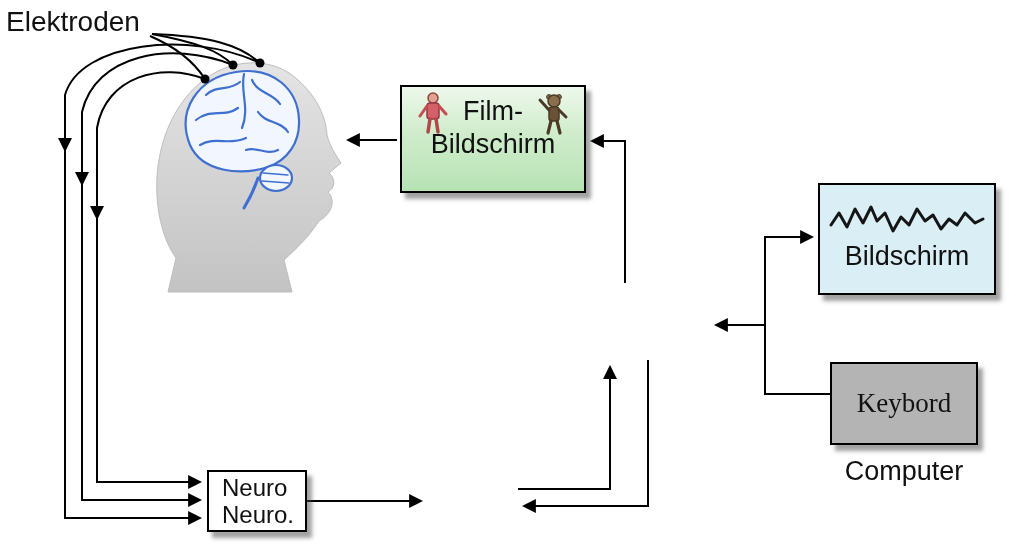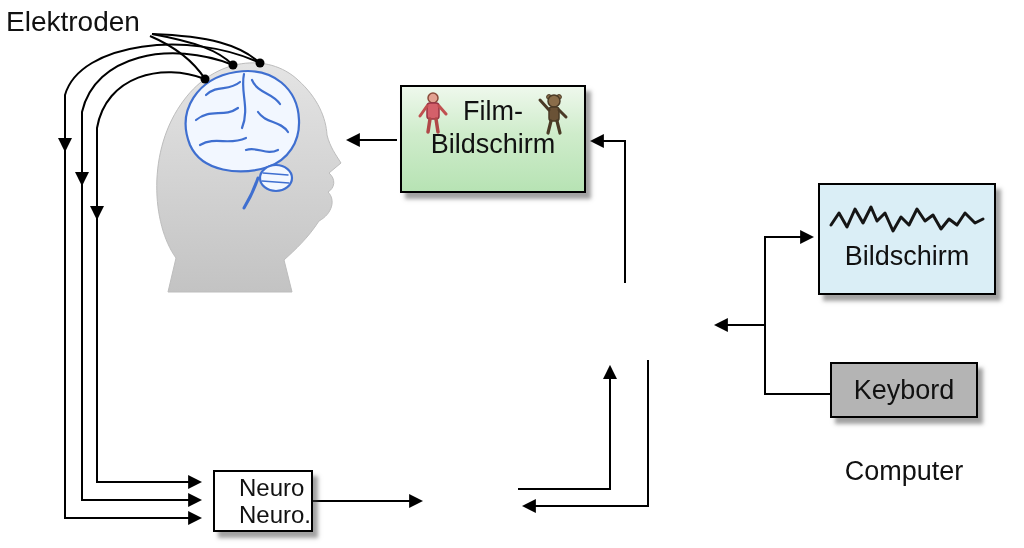--- a/index.html
+++ b/index.html
@@ -15,23 +15,23 @@
   #film-box{left:400px; top:85px; width:186px; height:108px;
             background:linear-gradient(180deg,#eef8ec 0%, #cfeccb 45%, #b7e3b4 100%);
             align-items:flex-start; padding-top:8px;}
   #film-box .stack{width:100%;}
   .film-figure{position:absolute; top:5px; z-index:3;}
   #film-figure-left{left:16px;}
   #film-figure-right{right:14px;}
   #computer-box{left:550px; top:283px; width:158px; height:77px;}
   #bildschirm-box{left:818px; top:183px; width:178px; height:112px;
             background:#daeef6; flex-direction:column; justify-content:flex-start; padding-top:10px;}
-  #keybord-box{left:830px; top:362px; width:148px; height:56px; background:#b4b4b4;}
-  #neuro-box{left:213px; top:470px; width:100px; height:62px;
-            font-size:24px; justify-content:flex-end; padding-left:2px;}
+  #keybord-box{left:830px; top:362px; width:148px; height:83px; background:#b4b4b4;font-family:Liberation Serif, serif;}
+  #neuro-box{left:207px; top:470px; width:100px; height:62px;
+            font-size:24px; justify-content:center; padding-left:2px;}
   #neuro-box .stack{align-items:flex-start; line-height:27px;}
   #filter-box{left:425px; top:472px; width:93px; height:58px;}
   .free-label{position:absolute; color:#111; z-index:2;}
   #elektroden-label{left:6px; top:6px; font-size:28px;}
   #therapeut-label{left:828px; top:456px; width:152px; text-align:center; font-size:27px;}
 </style>
 </head>
 <body>
 
 <div id="stage">

